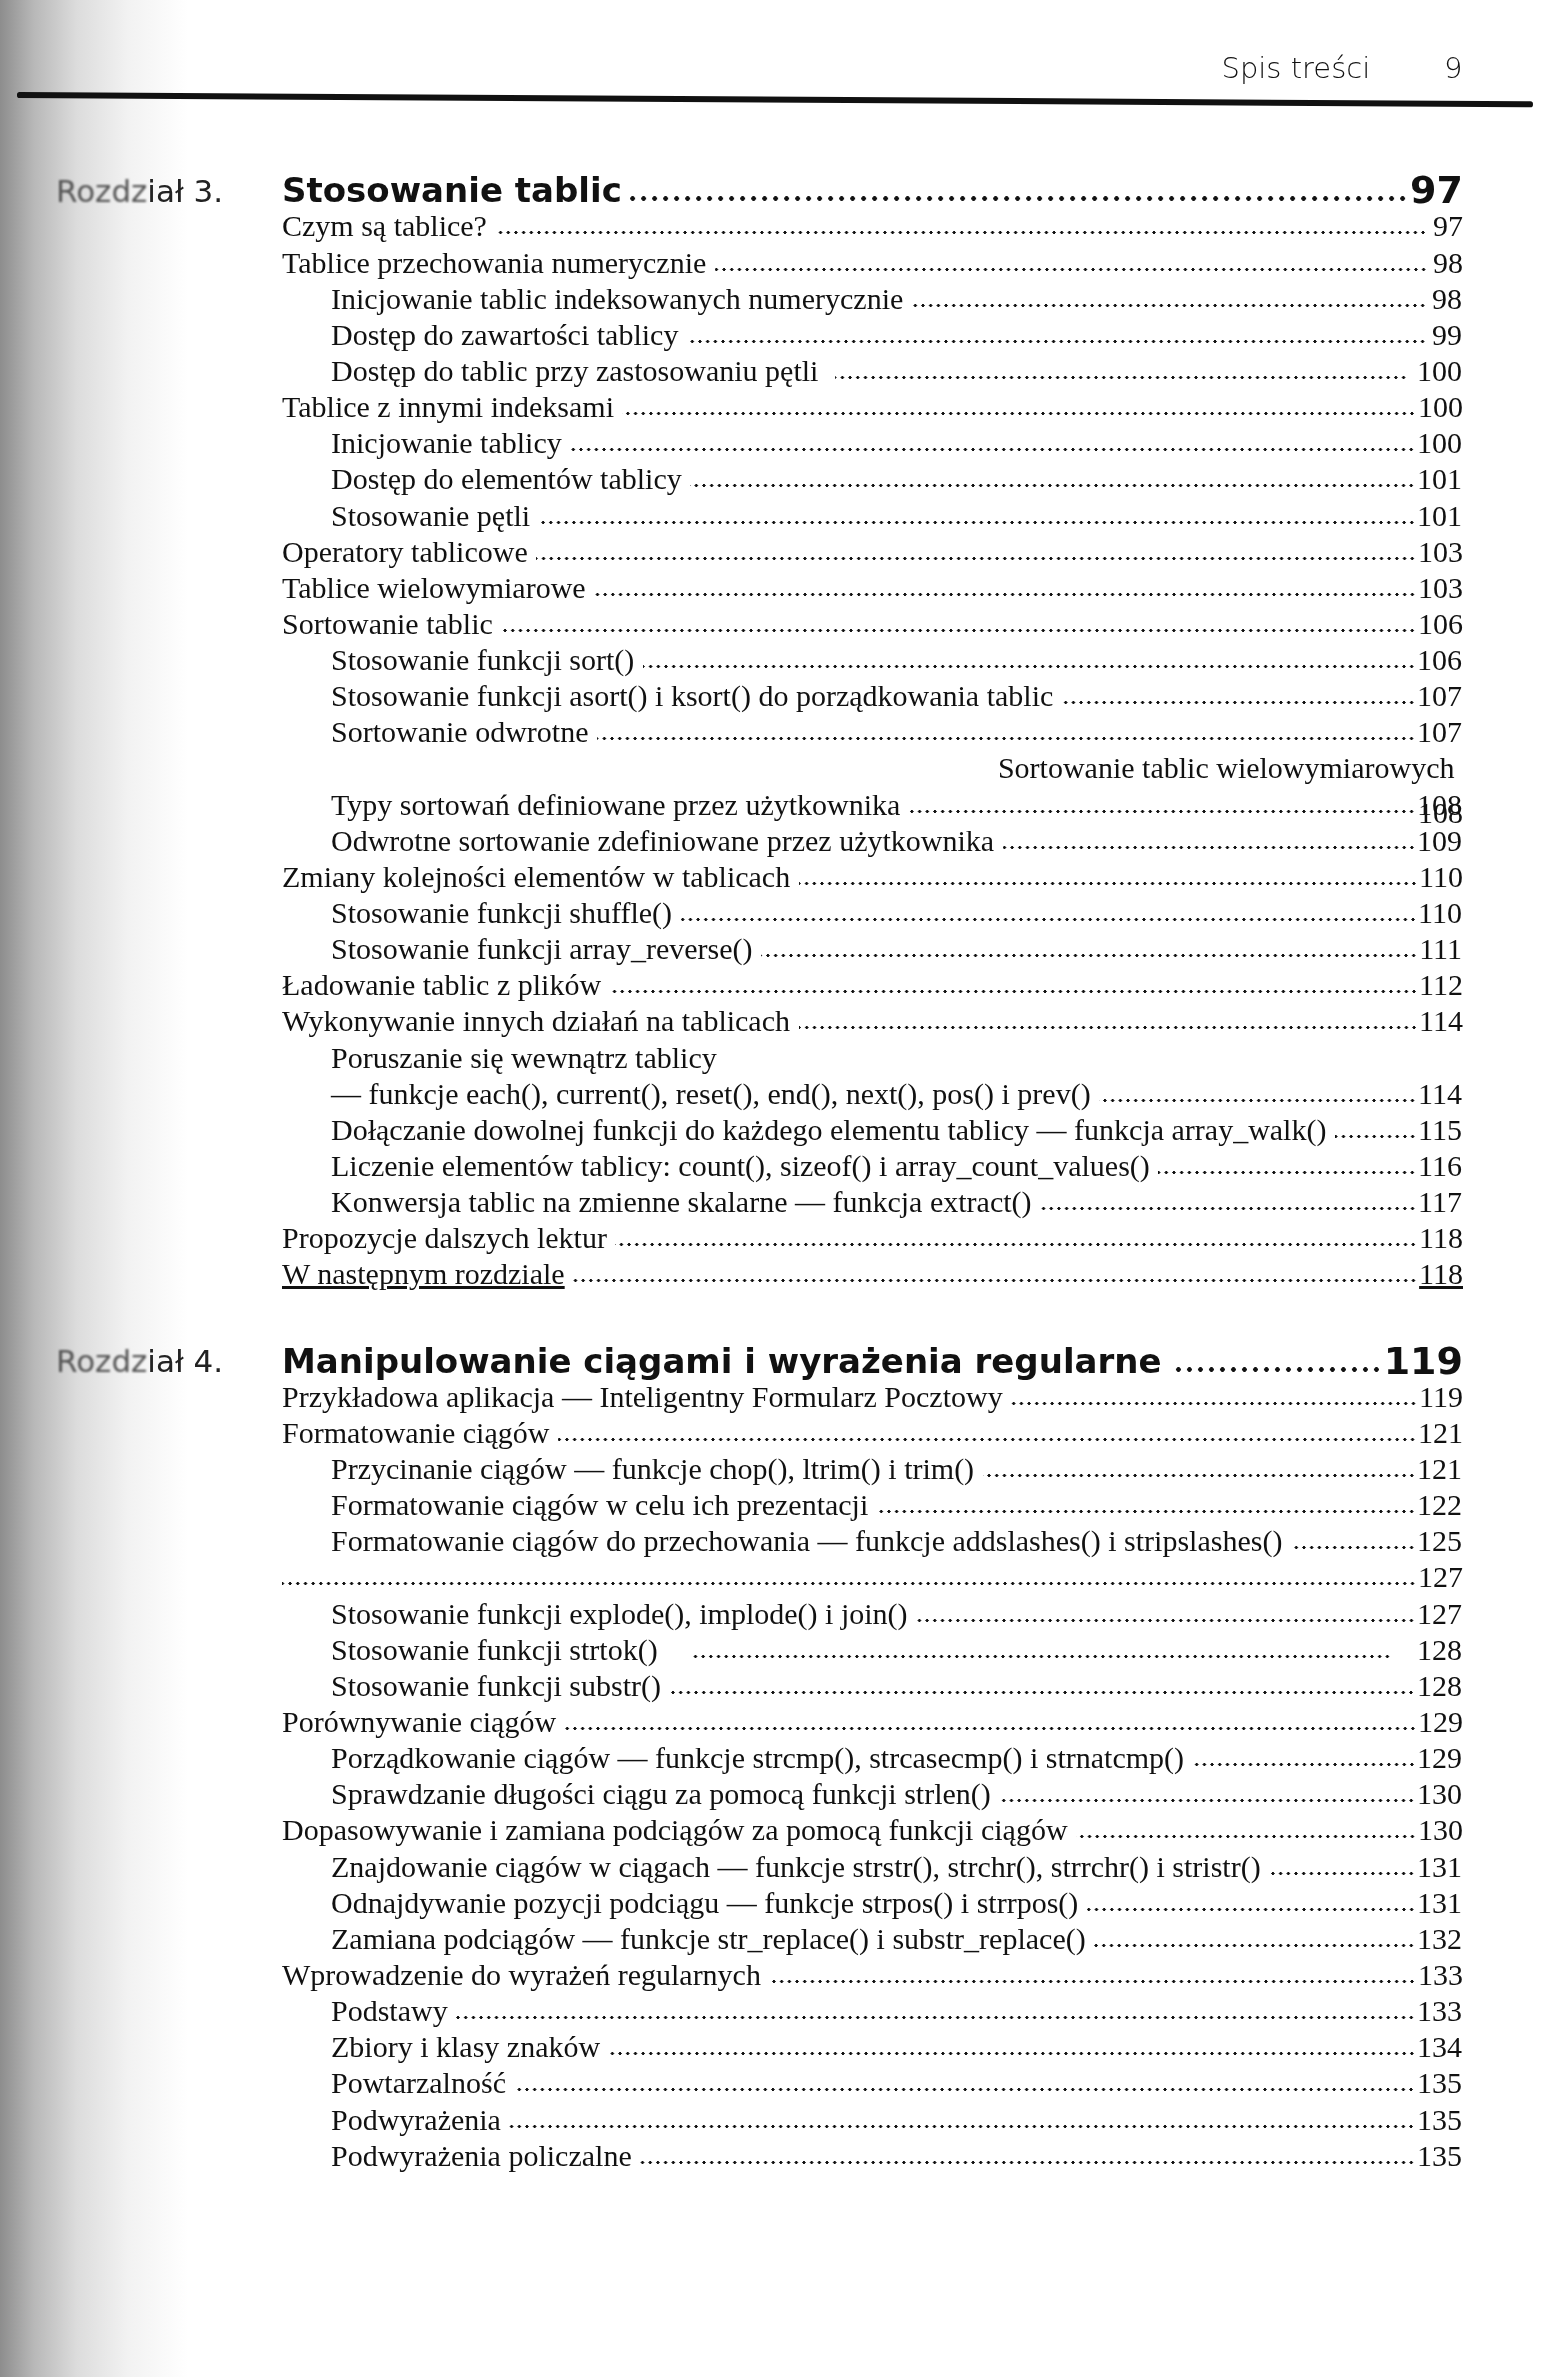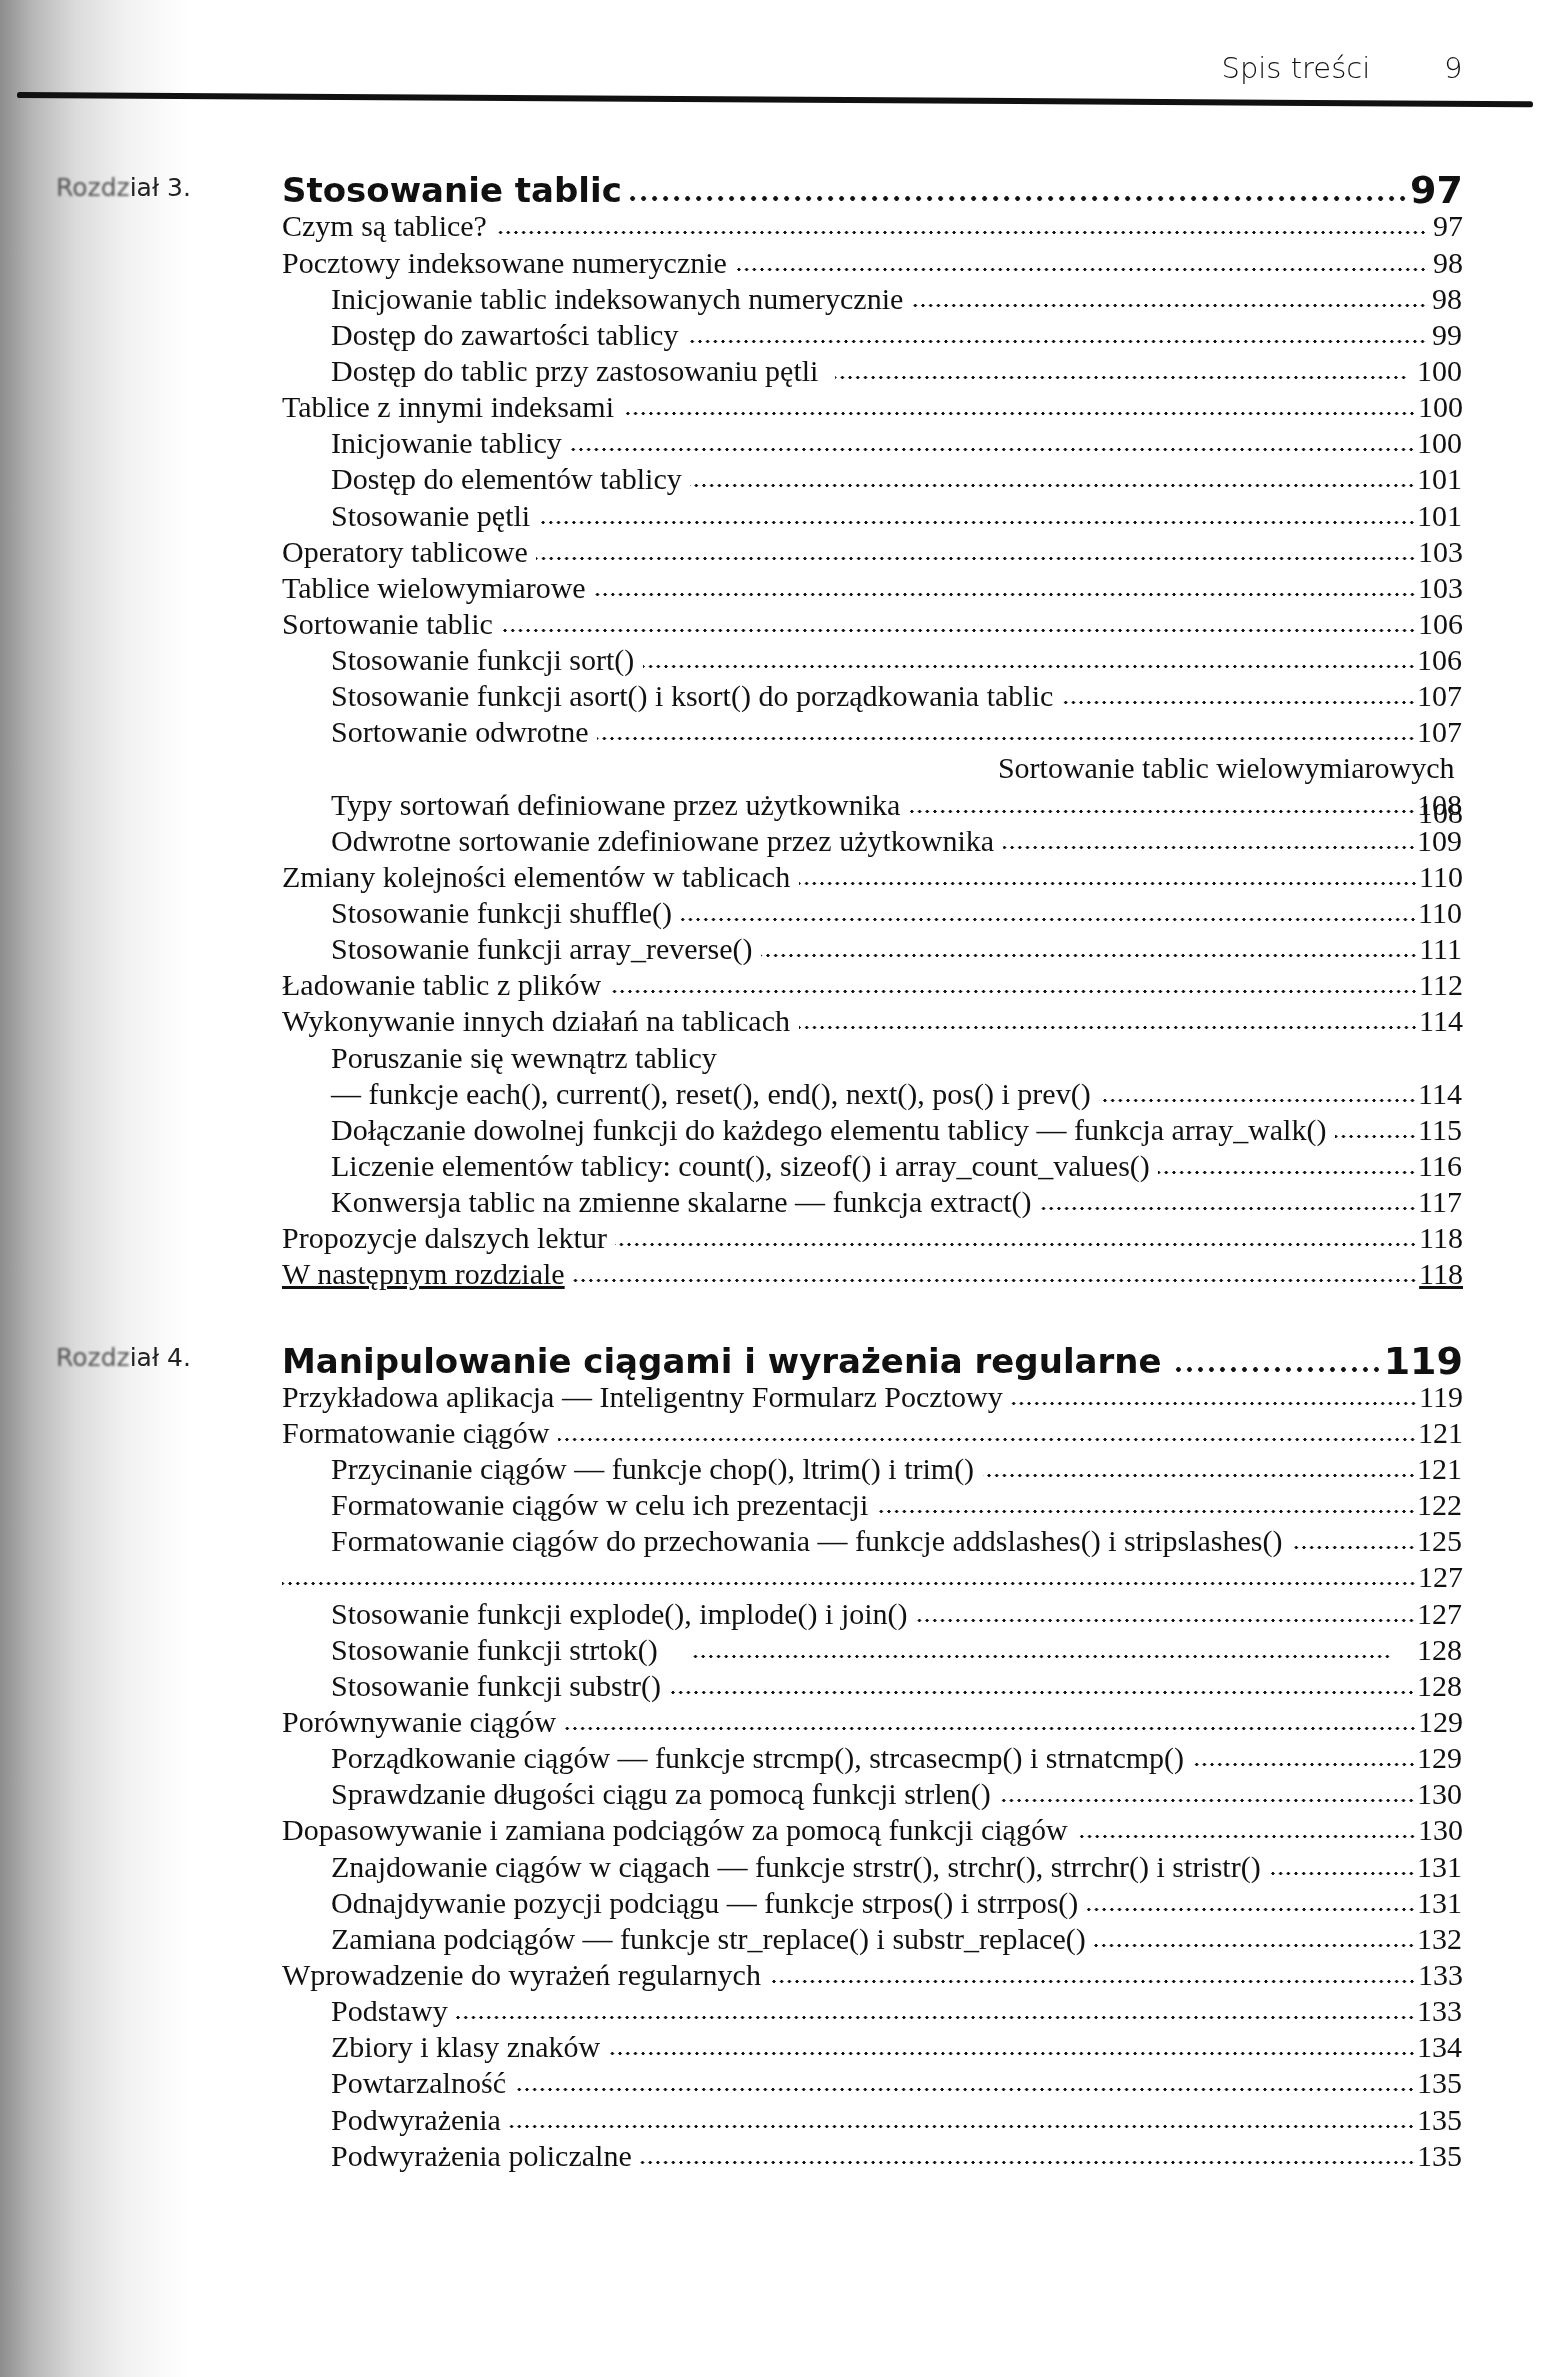--- a/index.html
+++ b/index.html
@@ -18,21 +18,21 @@
     font-family: "DejaVu Sans", sans-serif; font-weight: 300;
   }
   .running-head .title { position: absolute; left: 8.5px; top: 0; font-size: 29px; letter-spacing: 0; }
   .running-head .num { position: absolute; left: 231px; top: 0; font-size: 29px; }
   .rule {
     position: absolute; top: 92px; left: 17px; width: 1516px; height: 6px;
     background: #111; transform: rotate(0.35deg); transform-origin: left center; border-radius: 2.6px;
   }
   .toc { position: absolute; left: 0; top: 0; width: 1548px; }
   .chapter-label {
-    position: absolute; left: 56px; font-family: "DejaVu Sans", sans-serif; font-size: 25px; color: #222;
+    position: absolute; left: 56px; font-family: "DejaVu Sans", sans-serif; font-size: 31px; color: #222;
   }
   .chapter-label .blur { filter: blur(1px); color: #555; }
   .row {
     position: absolute; left: 282px; width: 1181px; height: 36px;
     display: flex; align-items: flex-end; font-size: 30px; line-height: 36px; white-space: nowrap;
   }
   .row.l2 { left: 331px; width: 1131px; }
   .row.chapter { font-family: "DejaVu Sans", sans-serif; font-weight: bold; font-size: 34px; height: 43px; line-height: 43px; }
   .row .txt { flex: 0 0 auto; padding-right: 8.5px; }
   .row .leader {
@@ -62,21 +62,21 @@
       <span class="txt">Stosowanie tablic</span>
       <span class="leader"></span>
       <span class="pg">97</span>
     </div>
     <div class="row" style="top: 208px;">
       <span class="txt">Czym są tablice?</span>
       <span class="leader"></span>
       <span class="pg">97</span>
     </div>
     <div class="row" style="top: 245px;">
-      <span class="txt">Pocztowy indeksowane numerycznie</span>
+      <span class="txt">Tablice przechowania numerycznie</span>
       <span class="leader"></span>
       <span class="pg">98</span>
     </div>
     <div class="row l2" style="top: 281px;">
       <span class="txt">Inicjowanie tablic indeksowanych numerycznie</span>
       <span class="leader"></span>
       <span class="pg">98</span>
     </div>
     <div class="row l2" style="top: 317px;">
       <span class="txt">Dostęp do zawartości tablicy</span>

